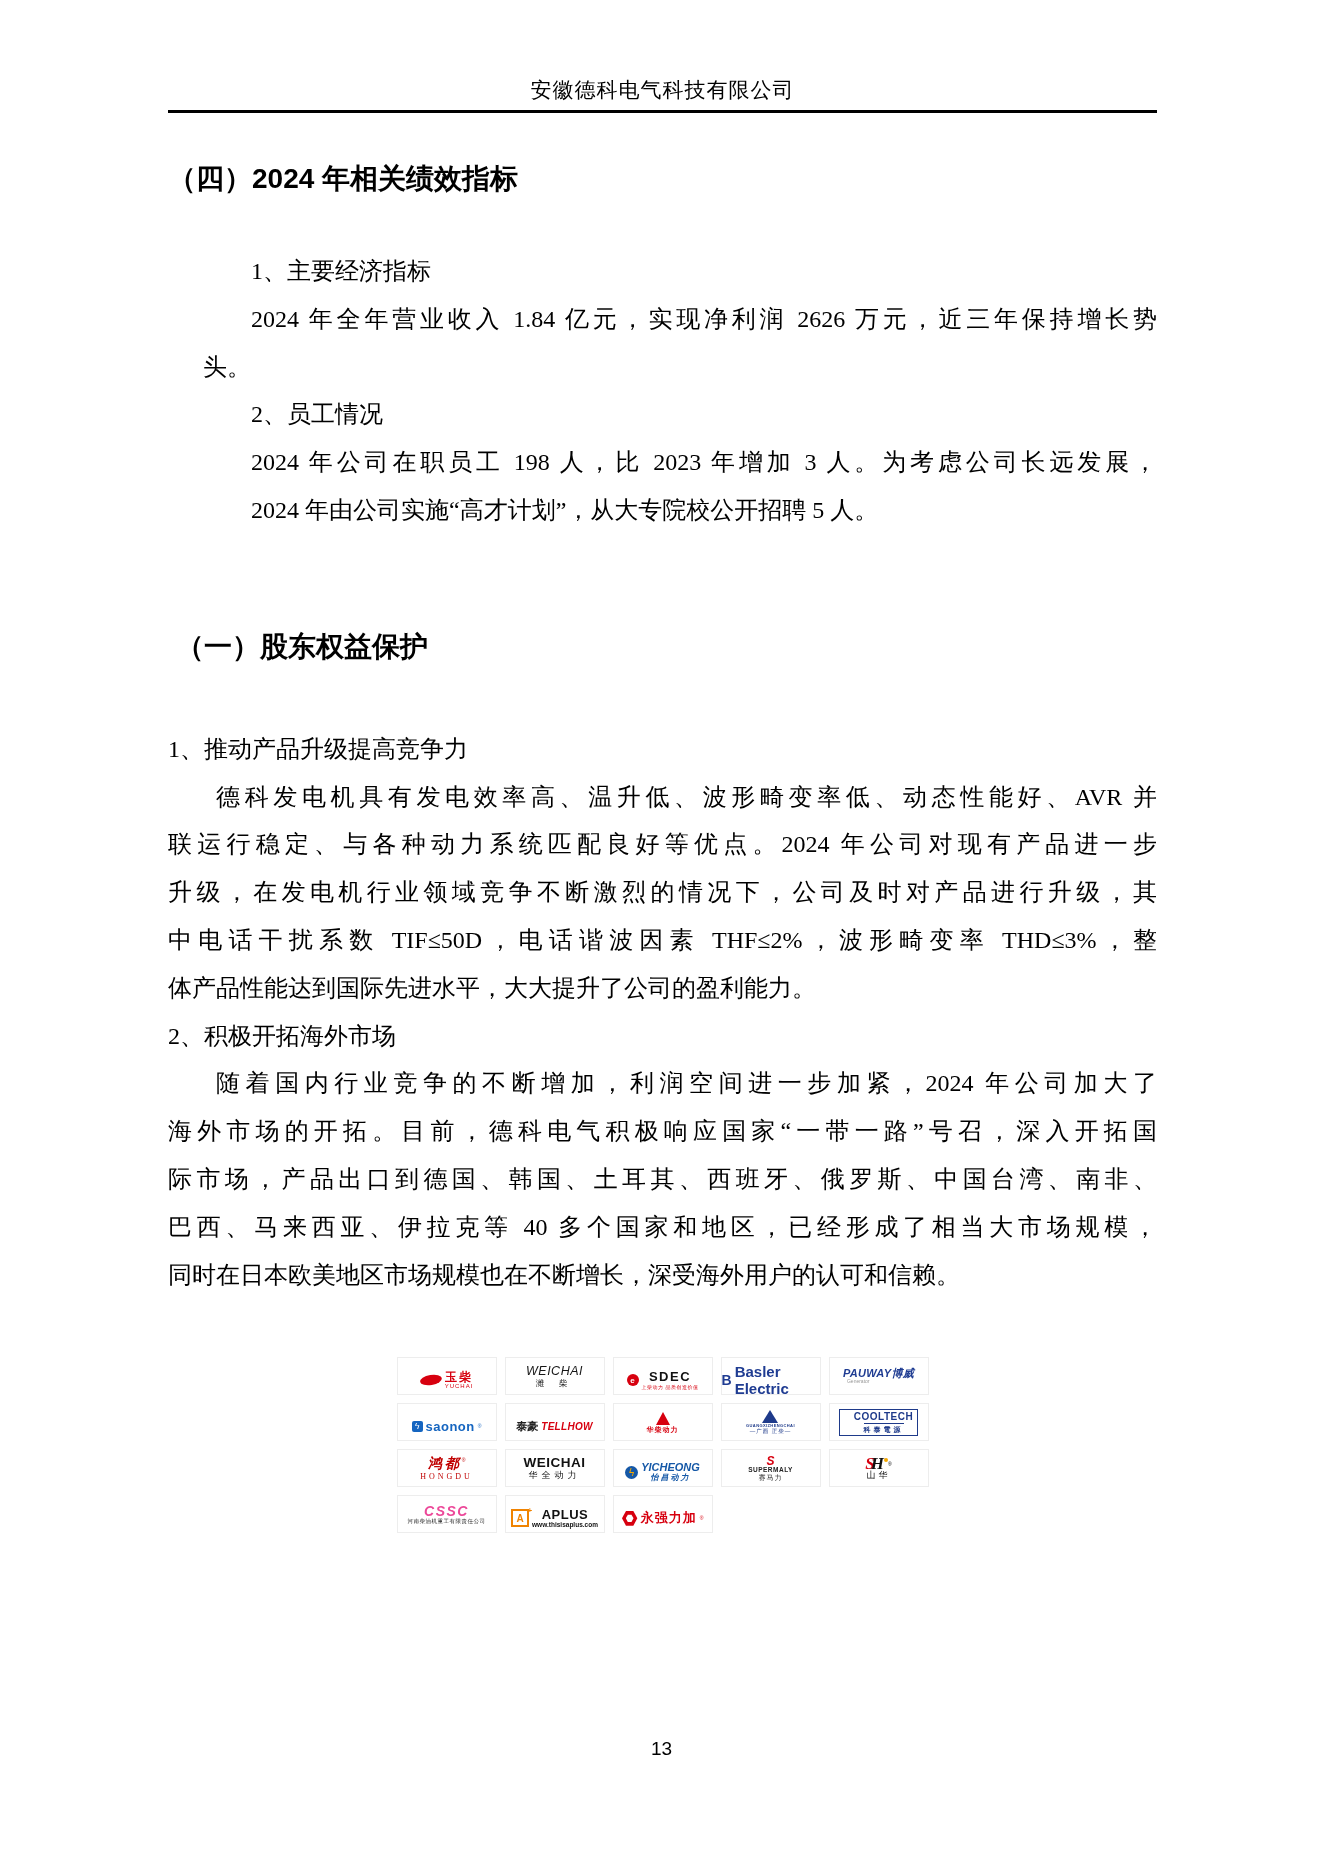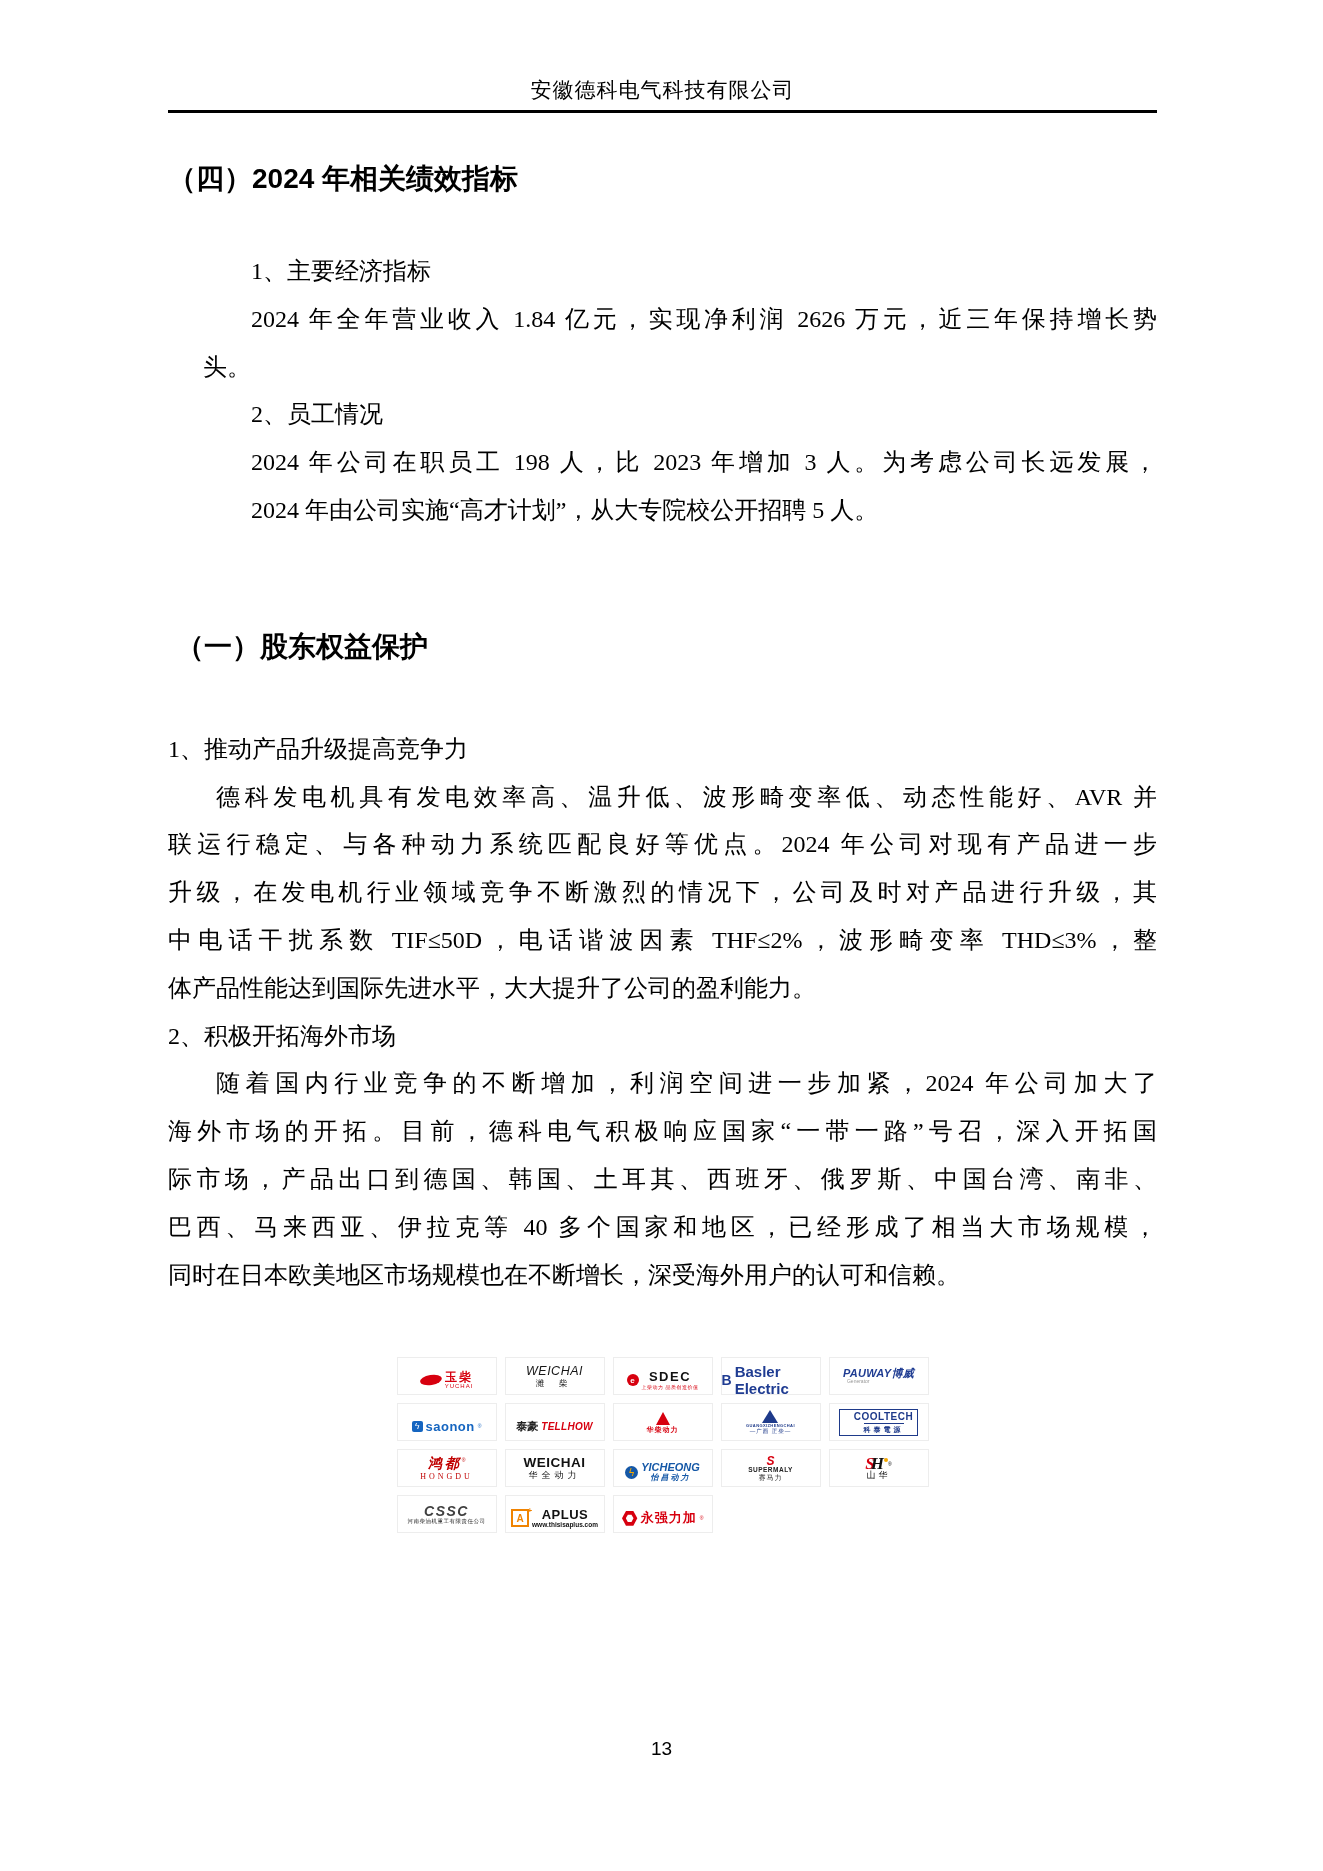--- a/index.html
+++ b/index.html
@@ -105,21 +105,21 @@
   .sm-ic::before{content:"S";}
   .sm-en{color:#222;font-size:6.5px;font-weight:bold;letter-spacing:.5px;}
   .sm-cn{color:#222;font-size:7px;letter-spacing:1px;}
 
   .sh-row{display:flex;align-items:flex-start;line-height:14px;position:relative;}
   .sh-s{color:var(--brand-red);font-weight:bold;font-style:italic;font-size:17px;font-family:"Liberation Serif",serif;}
   .sh-h{color:#111;font-weight:bold;font-style:italic;font-size:17px;font-family:"Liberation Serif",serif;margin-left:-4px;}
   .sh-dot{width:4px;height:4px;border-radius:50%;background:var(--accent-yellow);margin-top:1px;}
   .sh-cn{color:#111;font-size:9px;letter-spacing:3px;}
 
-  .cs-en{color:#404040;font-weight:bold;font-style:italic;font-size:14px;letter-spacing:1.5px;}
+  .cs-en{color:#ec4899;font-weight:bold;font-style:italic;font-size:14px;letter-spacing:1.5px;}
   .cs-cn{color:#222;font-size:5.5px;letter-spacing:.5px;margin-top:1px;}
 
   .ap-box{width:14px;height:14px;border:2px solid var(--accent-orange);display:flex;align-items:center;justify-content:center;position:relative;background:#fff;}
   .ap-a{color:var(--accent-orange);font-weight:bold;font-size:10px;}
   .ap-plus{position:absolute;top:-5px;right:-5px;color:var(--accent-orange);font-size:8px;font-weight:bold;}
   .ap-en{color:#111;font-weight:bold;font-size:13px;letter-spacing:.5px;}
   .ap-sub{color:#111;font-weight:bold;font-size:6.5px;}
 
   .hex-outer{width:16px;height:16px;background:var(--brand-red);clip-path:polygon(27% 4%,73% 4%,98% 50%,73% 96%,27% 96%,2% 50%);position:relative;display:inline-block;}
   .hex-inner{position:absolute;left:4px;top:4px;width:8px;height:8px;background:#fff;clip-path:polygon(27% 4%,73% 4%,98% 50%,73% 96%,27% 96%,2% 50%);}

